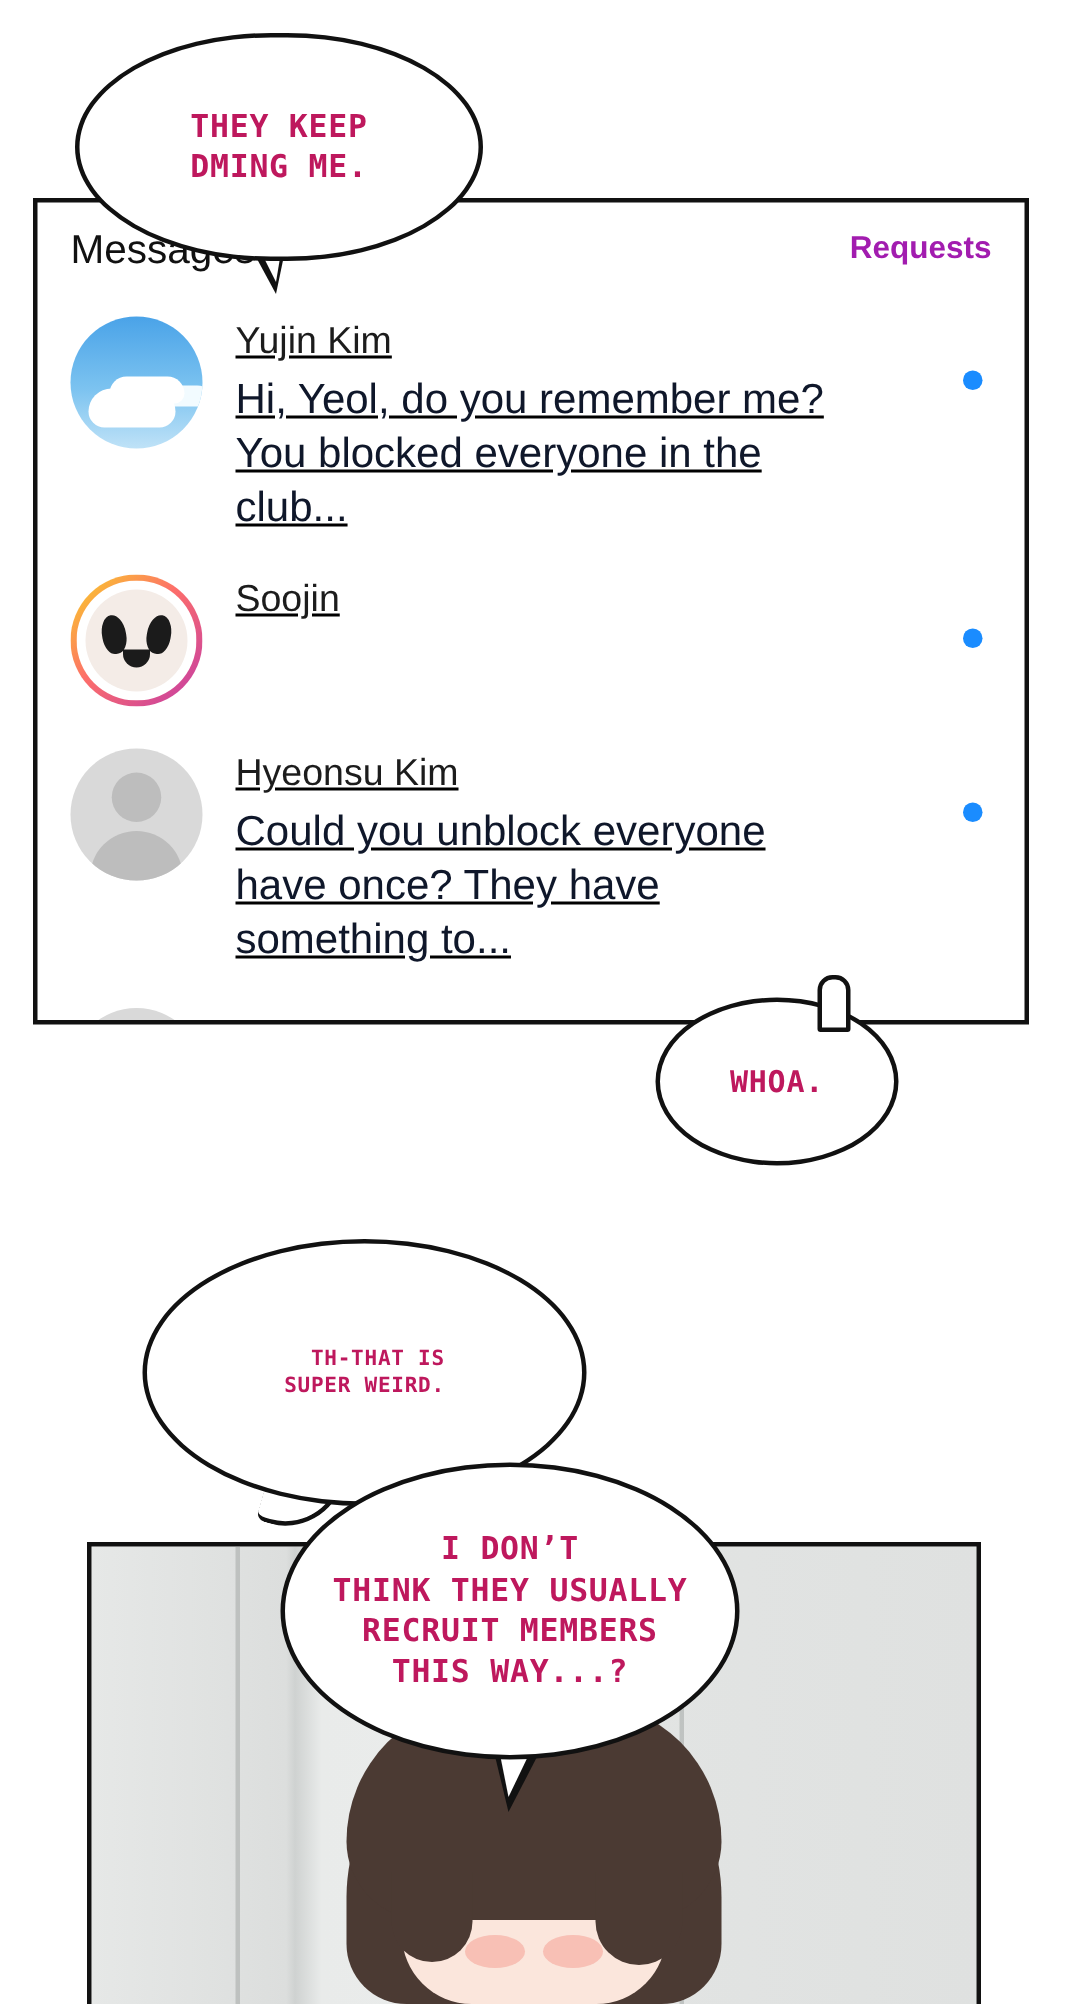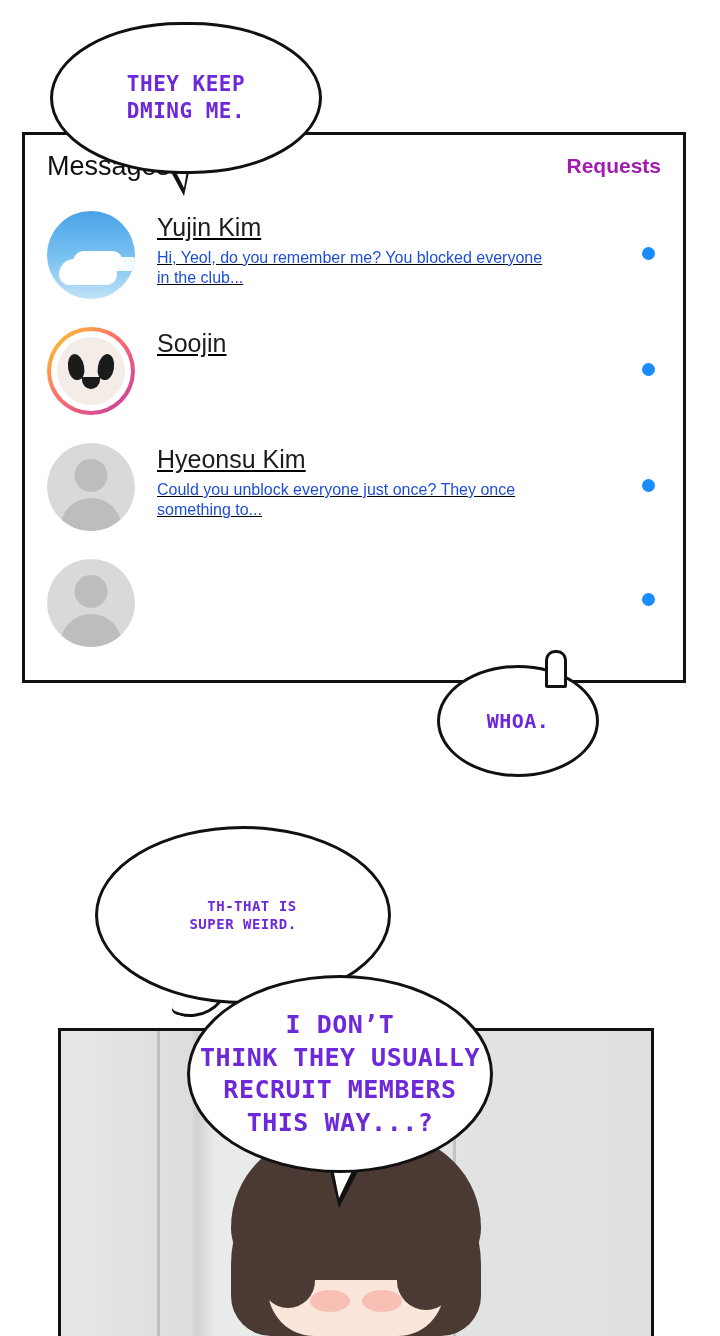--- a/index.html
+++ b/index.html
@@ -154,23 +154,23 @@
     min-width: 0;
     text-decoration: underline;
   }
   .thread-name {
     font-size: 25px;
     color: #1c1c1c;
     margin-bottom: 6px;
     white-space: nowrap;
   }
   .thread-preview {
-    font-size: 16px;
+    font-size: 28px;
     line-height: 1.28;
-    color: #1d4ed8;
+    color: #0f172a;
     max-width: 400px;
   }
   .unread-dot {
     position: absolute;
     right: 28px;
     top: 50px;
     width: 13px;
     height: 13px;
     border-radius: 50%;
     background: #1a8cff;
@@ -186,21 +186,21 @@
     display: flex;
     align-items: center;
     justify-content: center;
     text-align: center;
     box-sizing: border-box;
     z-index: 5;
   }
   .balloon .btext {
     font-family: "DejaVu Sans Mono", monospace;
     font-weight: 700;
-    color: #6d28d9;
+    color: #be185d;
     letter-spacing: 0.5px;
     line-height: 1.3;
     white-space: pre-line;
   }
 
   
   .balloon-1 {
     left: 50px;
     top: 22px;
     width: 272px;
@@ -271,21 +271,21 @@
     z-index: 4;
   }
 
   
   .balloon-4 {
     left: 187px;
     top: 975px;
     width: 306px;
     height: 198px;
   }
-  .balloon-4 .btext { font-size: 25px; }
+  .balloon-4 .btext { font-size: 21px; }
   .tail-4 {
     position: absolute;
     left: 325px;
     top: 1150px;
     width: 0; height: 0;
     border-left: 14px solid transparent;
     border-right: 30px solid transparent;
     border-top: 58px solid #111111;
     z-index: 4;
   }
@@ -431,21 +431,21 @@
       <div class="unread-dot"></div>
     </div>
 
     <div class="thread t3">
       <div class="avatar person">
         <div class="head"></div>
         <div class="body"></div>
       </div>
       <div class="thread-text">
         <div class="thread-name">Hyeonsu Kim</div>
-        <div class="thread-preview">Could you unblock everyone just once? They once something to...</div>
+        <div class="thread-preview">Could you unblock everyone have once? They have something to...</div>
       </div>
       <div class="unread-dot"></div>
     </div>
 
     <div class="thread t4">
       <div class="avatar person">
         <div class="head"></div>
         <div class="body"></div>
       </div>
       <div class="unread-dot"></div>

